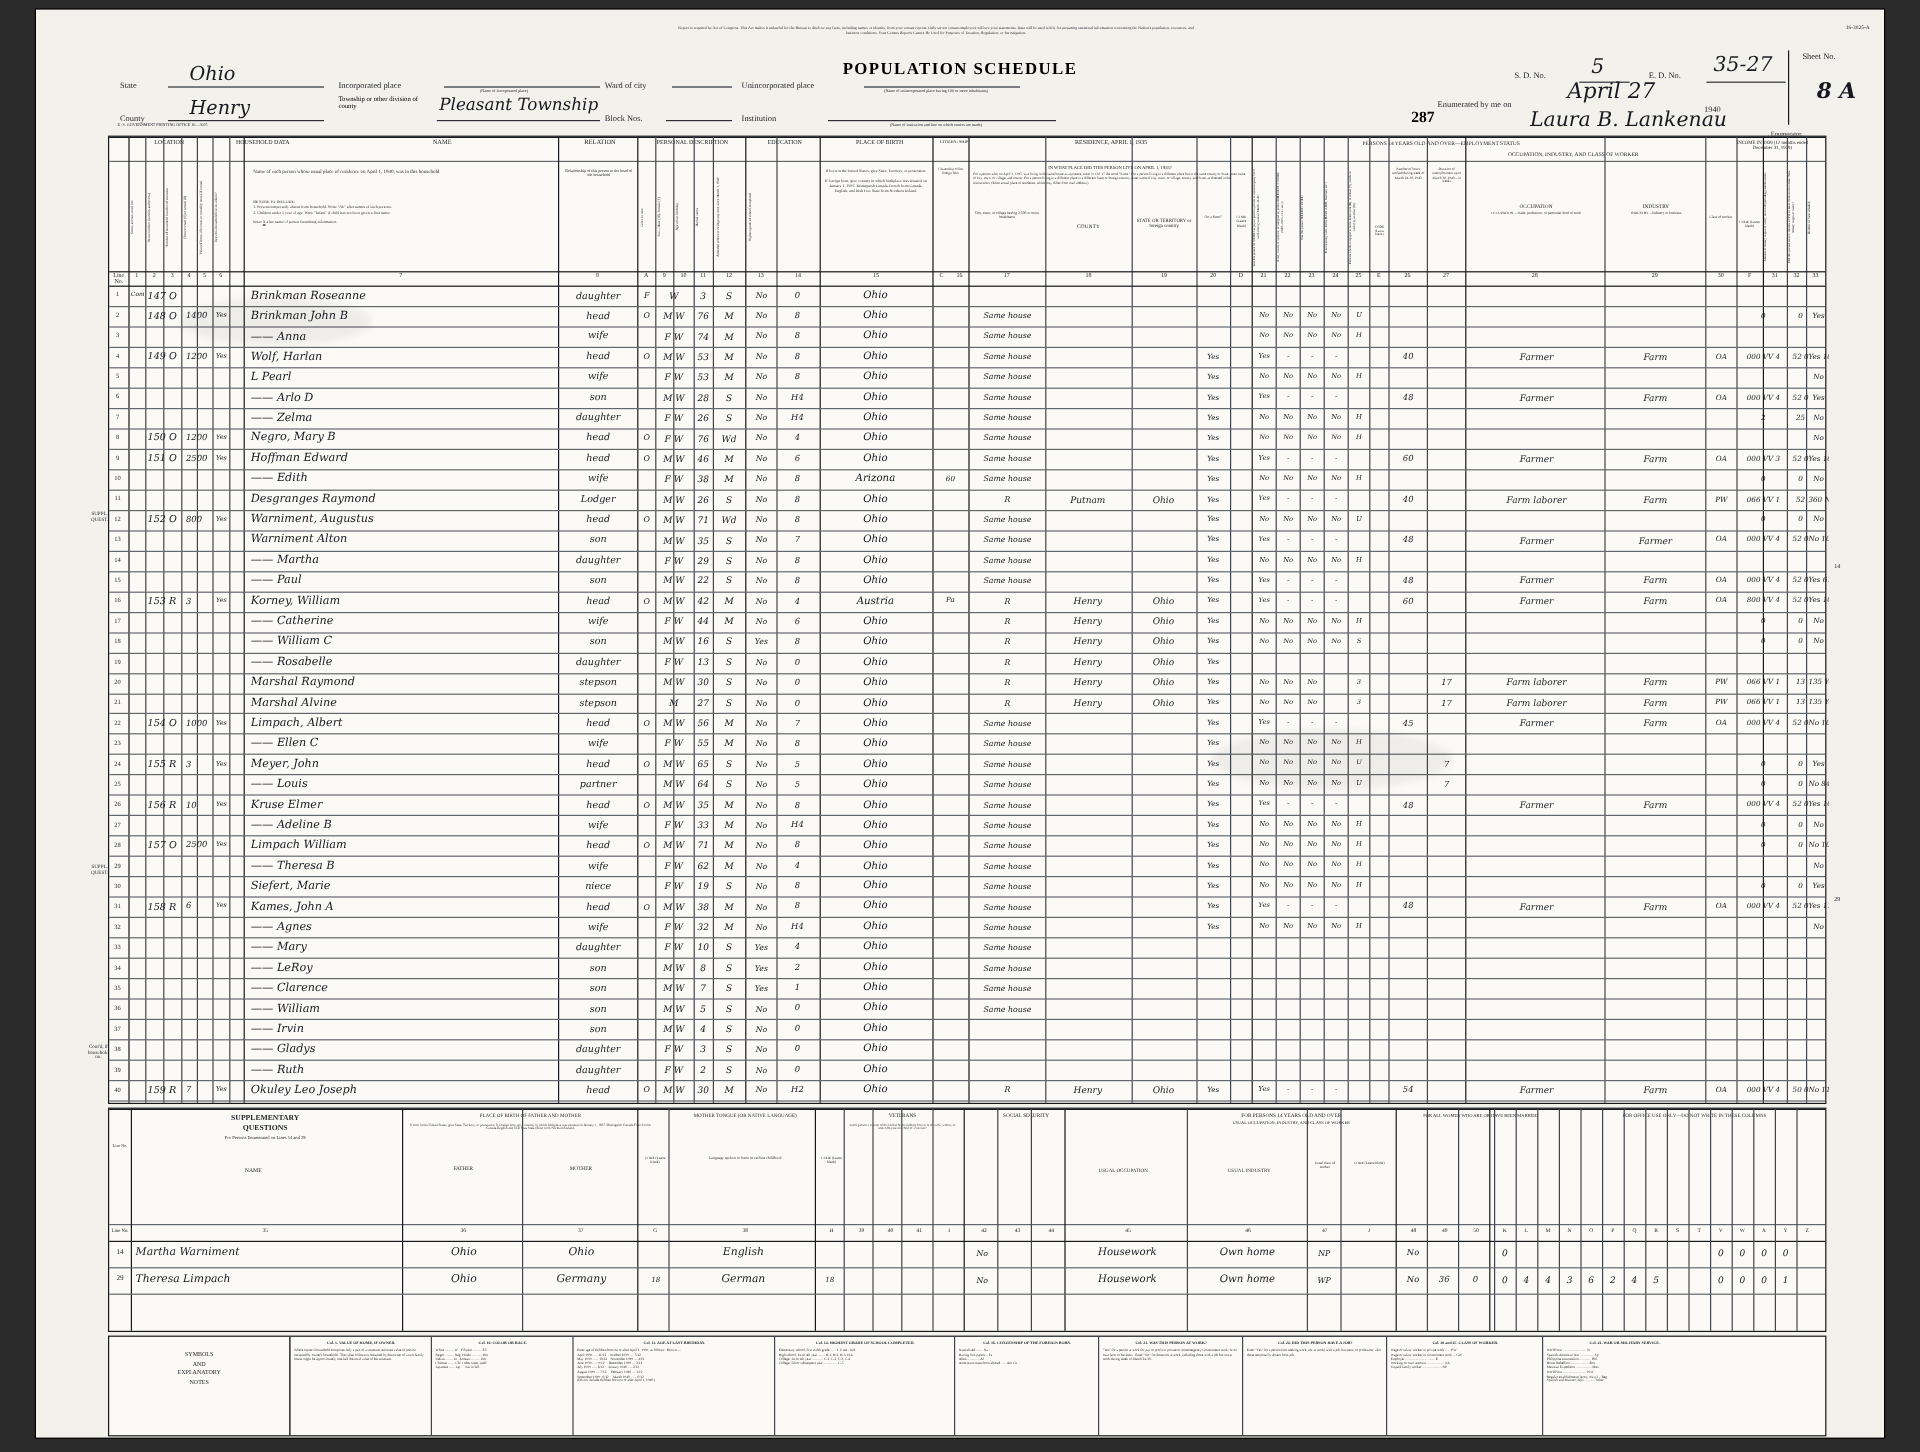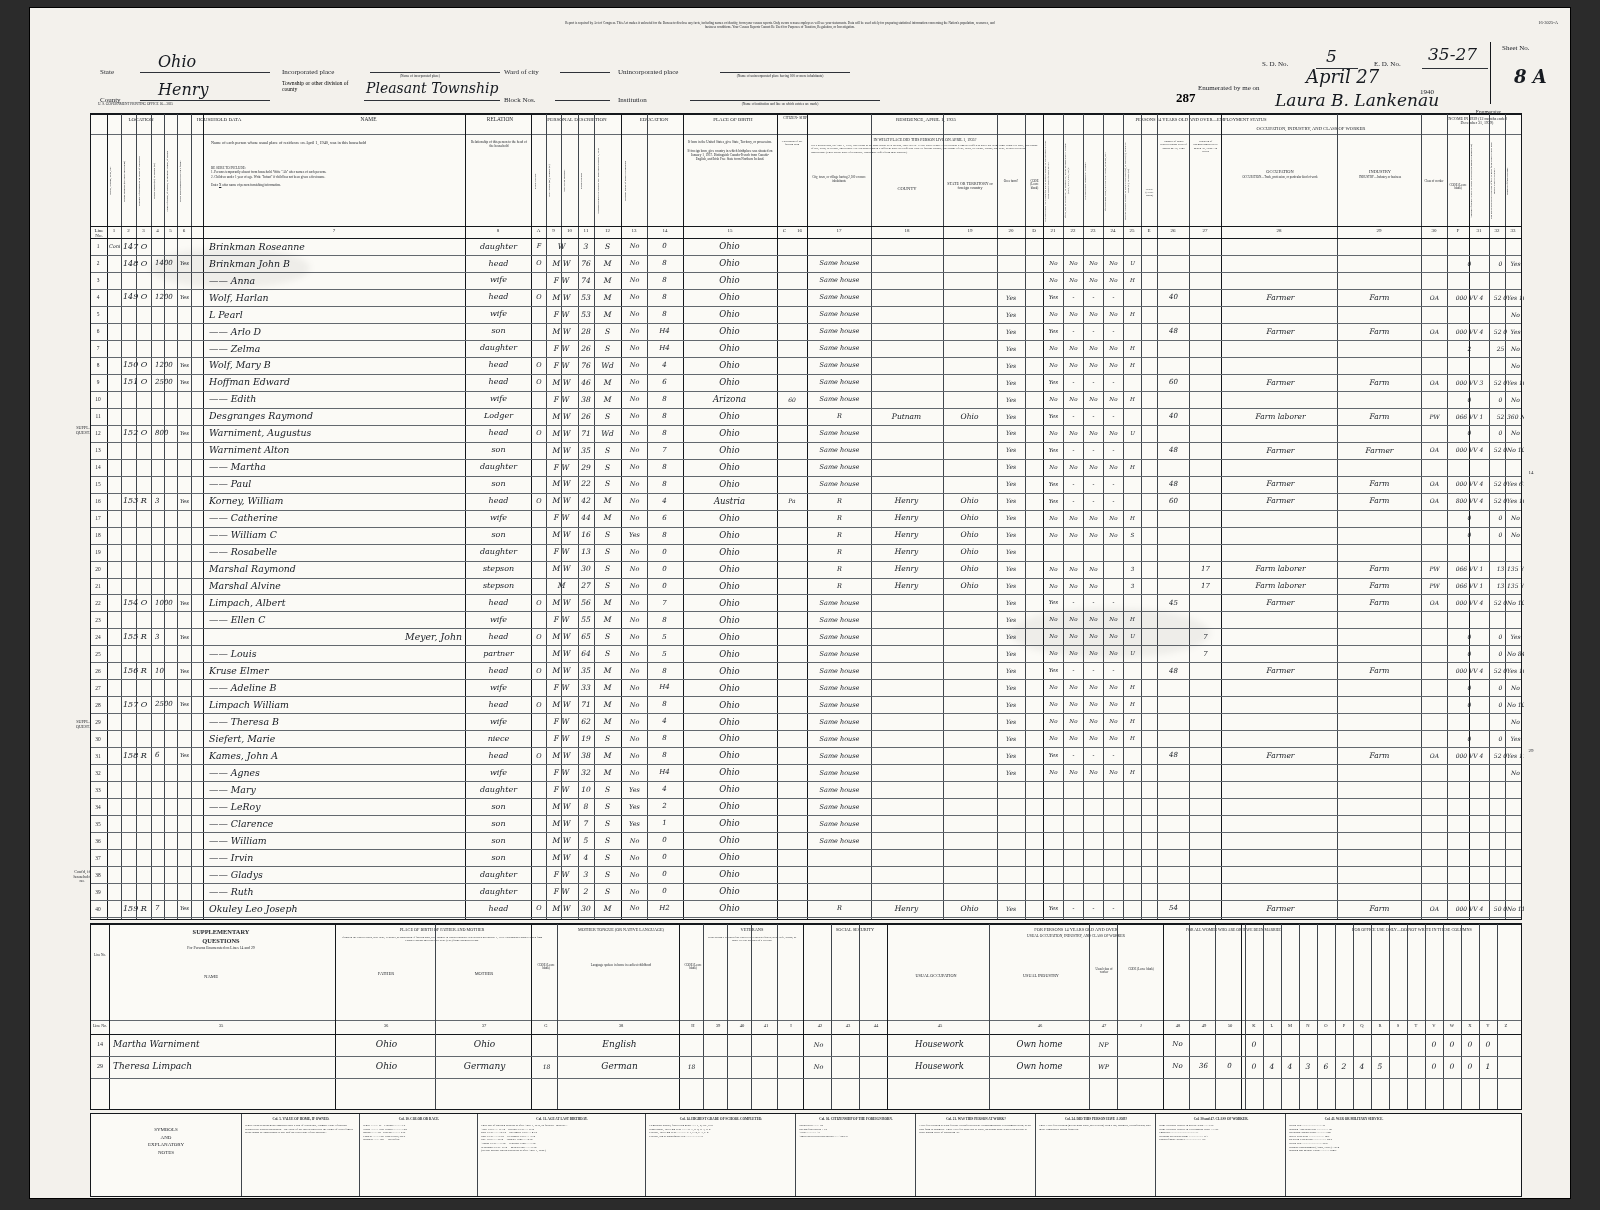--- a/index.html
+++ b/index.html
@@ -47,20 +47,21 @@
 </head>
 <body>
 
 <div id="page">
   <div id="sheet">
 
     <div id="topnote">Report is required by Act of Congress.  This Act makes it unlawful for the Bureau to disclose any facts, including names or identity, from your census reports.  Only sworn census employees will see your statements.  Data will be used solely for preparing statistical information concerning the Nation's population, resources, and business conditions.  Your Census Reports Cannot Be Used for Purposes of Taxation, Regulation, or Investigation.</div>
     <div id="formcode">16-3025-A</div>
 
     <div id="dept">
+      <div class="l3">POPULATION SCHEDULE</div>
     </div>
 
     <div class="fld" style="left:70px;top:52px;"><span class="lbl">State</span></div>
     <div class="fld hw" style="left:128px;top:44px;font-size:16px;">Ohio</div>
     <div class="fld" style="left:110px;top:64px;width:130px;border-bottom:1px solid #2e3238;"></div>
 
     <div class="fld" style="left:70px;top:80px;"><span class="lbl">County</span></div>
     <div class="fld hw" style="left:128px;top:72px;font-size:16px;">Henry</div>
     <div class="fld" style="left:110px;top:92px;width:130px;border-bottom:1px solid #2e3238;"></div>
     <div class="fld xtiny" style="left:68px;top:95px;">U. S. GOVERNMENT PRINTING OFFICE   16—3025</div>
@@ -396,21 +397,21 @@
           <div class="rowtxt" style="left: 1014px; top: 230.865px; width: 17px; font-size: 5.6px; text-align: center; overflow: hidden;">No</div>
           <div class="rowtxt" style="left: 1034px; top: 230.865px; width: 15px; font-size: 5.6px; text-align: center; overflow: hidden;">H</div>
           <div class="rowtxt" style="left: 1358px; top: 230.618px; width: 41px; font-size: 6px; text-align: center; overflow: hidden;">2</div>
           <div class="rowtxt" style="left: 1400px; top: 230.618px; width: 19px; font-size: 6px; text-align: center; overflow: hidden;">25</div>
           <div class="rowtxt" style="left: 1416px; top: 230.618px; width: 17px; font-size: 6px; text-align: center; overflow: hidden;">No</div>
           <div class="hline" style="top: 259.8px;"></div>
           <div class="lineno" style="left: 0px; top: 248.312px;">8</div>
           <div class="rowtxt" style="left: 32px; top: 246.352px; width: 29px; font-size: 8px; text-align: left; overflow: hidden;">150 O</div>
           <div class="rowtxt" style="left: 64px; top: 246.972px; width: 21px; font-size: 7px; text-align: left; overflow: hidden;">1200</div>
           <div class="rowtxt" style="left: 88px; top: 247.964px; width: 11px; font-size: 5.4px; text-align: center; overflow: hidden;">Yes</div>
-          <div class="rowtxt" style="left: 118px; top: 245.484px; width: 253px; font-size: 9.4px; text-align: left; overflow: hidden;">Wolf, Mary B</div>
+          <div class="rowtxt" style="left: 118px; top: 245.484px; width: 253px; font-size: 9.4px; text-align: left; overflow: hidden;">Negro, Mary B</div>
           <div class="rowtxt" style="left: 378px; top: 246.352px; width: 59px; font-size: 8px; text-align: center; overflow: hidden;">head</div>
           <div class="rowtxt" style="left: 442px; top: 247.282px; width: 12px; font-size: 6.5px; text-align: center; overflow: hidden;">O</div>
           <div class="rowtxt" style="left: 457px; top: 246.662px; width: 27px; font-size: 7.5px; text-align: center; overflow: hidden;">F W</div>
           <div class="rowtxt" style="left: 488px; top: 246.662px; width: 14px; font-size: 7.5px; text-align: center; overflow: hidden;">76</div>
           <div class="rowtxt" style="left: 505px; top: 246.662px; width: 23px; font-size: 7.5px; text-align: center; overflow: hidden;">Wd</div>
           <div class="rowtxt" style="left: 532px; top: 247.282px; width: 23px; font-size: 6.5px; text-align: center; overflow: hidden;">No</div>
           <div class="rowtxt" style="left: 558px; top: 246.972px; width: 31px; font-size: 7px; text-align: center; overflow: hidden;">4</div>
           <div class="rowtxt" style="left: 594px; top: 246.042px; width: 89px; font-size: 8.5px; text-align: center; overflow: hidden;">Ohio</div>
           <div class="rowtxt" style="left: 718px; top: 247.282px; width: 61px; font-size: 6.5px; text-align: center; overflow: hidden;">Same house</div>
           <div class="rowtxt" style="left: 908px; top: 247.593px; width: 24px; font-size: 6px; text-align: center; overflow: hidden;">Yes</div>
@@ -760,21 +761,21 @@
           <div class="rowtxt" style="left: 954px; top: 502.466px; width: 17px; font-size: 5.6px; text-align: center; overflow: hidden;">No</div>
           <div class="rowtxt" style="left: 974px; top: 502.466px; width: 17px; font-size: 5.6px; text-align: center; overflow: hidden;">No</div>
           <div class="rowtxt" style="left: 994px; top: 502.466px; width: 17px; font-size: 5.6px; text-align: center; overflow: hidden;">No</div>
           <div class="rowtxt" style="left: 1014px; top: 502.466px; width: 17px; font-size: 5.6px; text-align: center; overflow: hidden;">No</div>
           <div class="rowtxt" style="left: 1034px; top: 502.466px; width: 15px; font-size: 5.6px; text-align: center; overflow: hidden;">H</div>
           <div class="hline" style="top: 531.4px;"></div>
           <div class="lineno" style="left: 0px; top: 519.912px;">24</div>
           <div class="rowtxt" style="left: 32px; top: 517.952px; width: 29px; font-size: 8px; text-align: left; overflow: hidden;">155 R</div>
           <div class="rowtxt" style="left: 64px; top: 518.572px; width: 21px; font-size: 7px; text-align: left; overflow: hidden;">3</div>
           <div class="rowtxt" style="left: 88px; top: 519.564px; width: 11px; font-size: 5.4px; text-align: center; overflow: hidden;">Yes</div>
-          <div class="rowtxt" style="left: 118px; top: 517.084px; width: 253px; font-size: 9.4px; text-align: right; overflow: hidden;">Meyer, John</div>
+          <div class="rowtxt" style="left: 118px; top: 517.084px; width: 253px; font-size: 9.4px; text-align: left; overflow: hidden;">Meyer, John</div>
           <div class="rowtxt" style="left: 378px; top: 517.952px; width: 59px; font-size: 8px; text-align: center; overflow: hidden;">head</div>
           <div class="rowtxt" style="left: 442px; top: 518.882px; width: 12px; font-size: 6.5px; text-align: center; overflow: hidden;">O</div>
           <div class="rowtxt" style="left: 457px; top: 518.262px; width: 27px; font-size: 7.5px; text-align: center; overflow: hidden;">M W</div>
           <div class="rowtxt" style="left: 488px; top: 518.262px; width: 14px; font-size: 7.5px; text-align: center; overflow: hidden;">65</div>
           <div class="rowtxt" style="left: 505px; top: 518.262px; width: 23px; font-size: 7.5px; text-align: center; overflow: hidden;">S</div>
           <div class="rowtxt" style="left: 532px; top: 518.882px; width: 23px; font-size: 6.5px; text-align: center; overflow: hidden;">No</div>
           <div class="rowtxt" style="left: 558px; top: 518.572px; width: 31px; font-size: 7px; text-align: center; overflow: hidden;">5</div>
           <div class="rowtxt" style="left: 594px; top: 517.642px; width: 89px; font-size: 8.5px; text-align: center; overflow: hidden;">Ohio</div>
           <div class="rowtxt" style="left: 718px; top: 518.882px; width: 61px; font-size: 6.5px; text-align: center; overflow: hidden;">Same house</div>
           <div class="rowtxt" style="left: 908px; top: 519.192px; width: 24px; font-size: 6px; text-align: center; overflow: hidden;">Yes</div>

